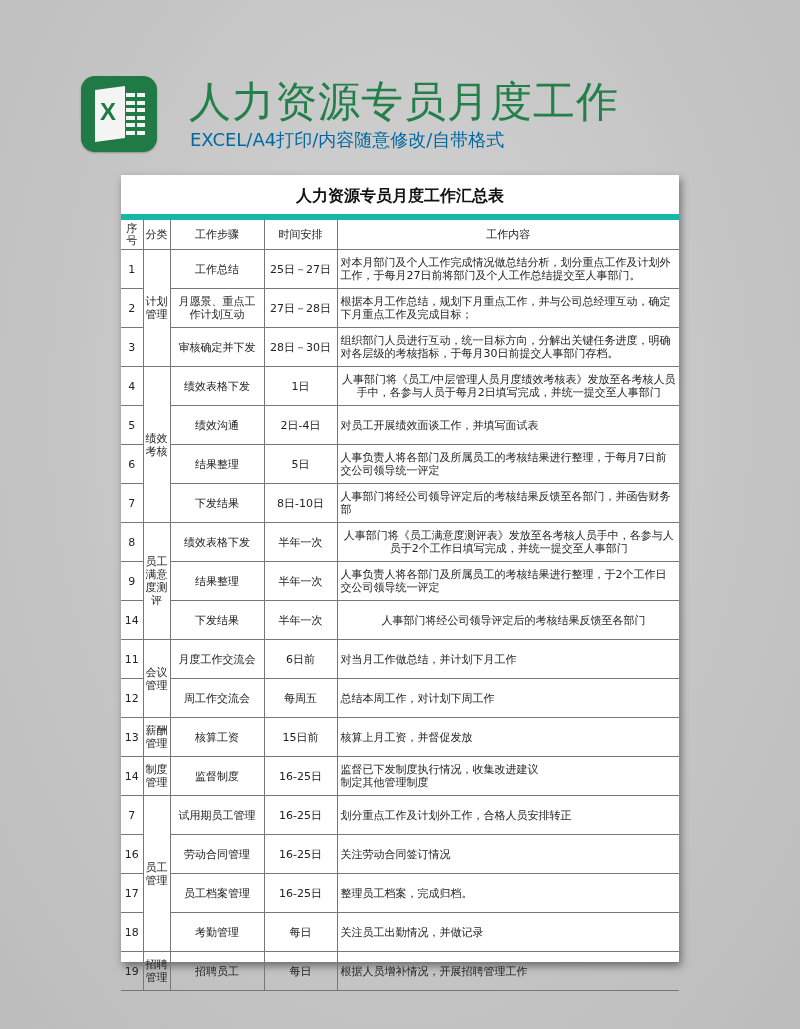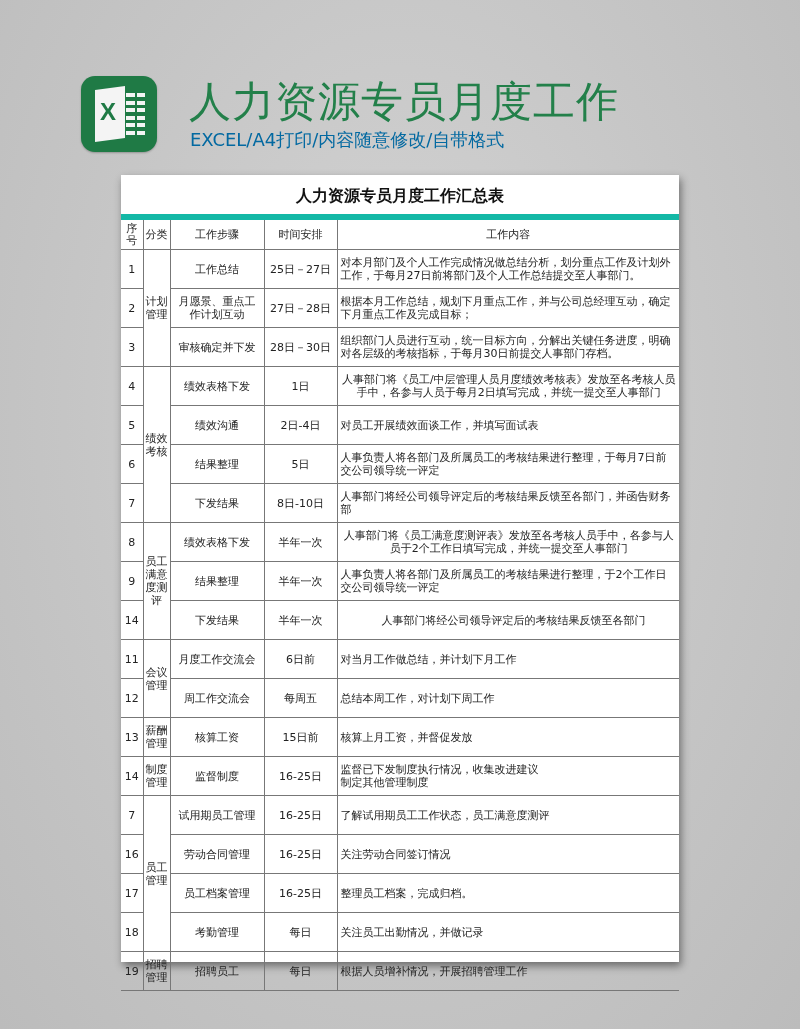--- a/index.html
+++ b/index.html
@@ -193,21 +193,21 @@
           <td>监督制度</td>
           <td>16-25日</td>
           <td class="content" style="white-space: pre-line;">监督已下发制度执行情况，收集改进建议
 制定其他管理制度</td>
         </tr>
         <tr>
           <td class="seq">7</td>
           <td class="cat" rowspan="4">员工管理</td>
           <td>试用期员工管理</td>
           <td>16-25日</td>
-          <td class="content" style="white-space: pre-line;">了解试用期员工工作状态，员工满意度测评</td>
+          <td class="content" style="white-space: pre-line;">划分重点工作及计划外工作，合格人员安排转正</td>
         </tr>
         <tr>
           <td class="seq">16</td>
           <td>劳动合同管理</td>
           <td>16-25日</td>
           <td class="content" style="white-space: pre-line;">关注劳动合同签订情况</td>
         </tr>
         <tr>
           <td class="seq">17</td>
           <td>员工档案管理</td>

